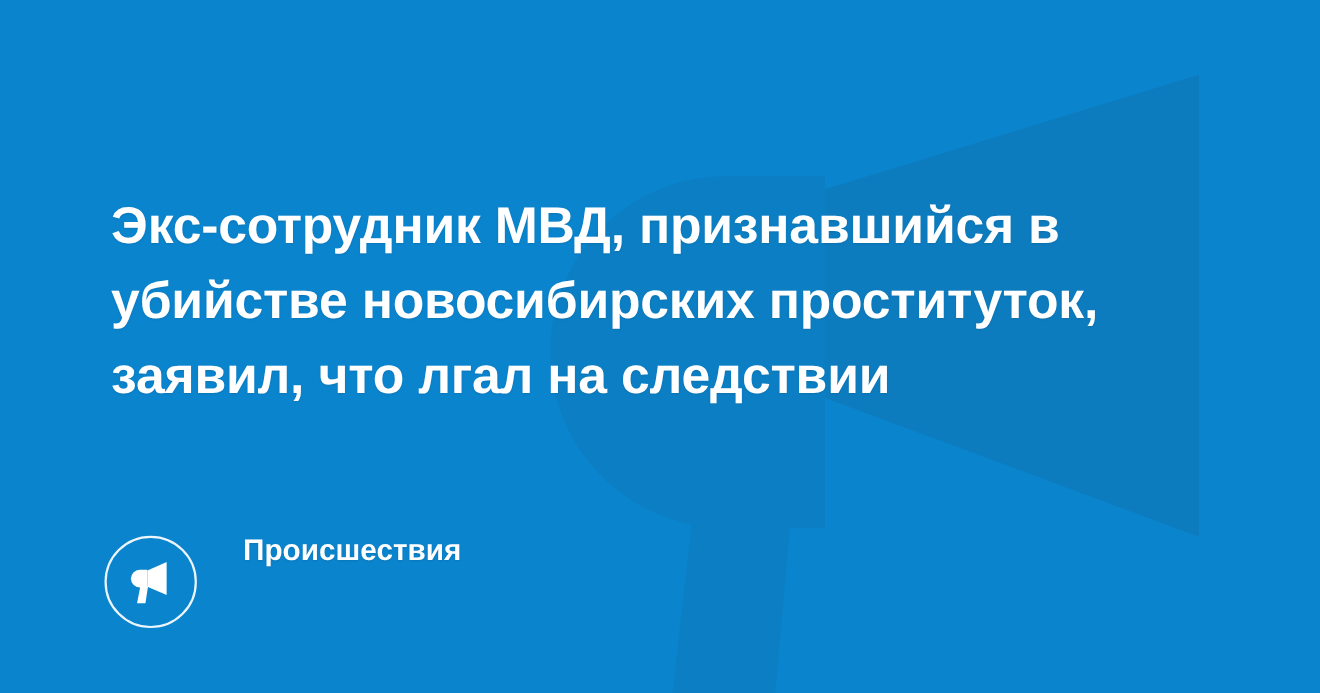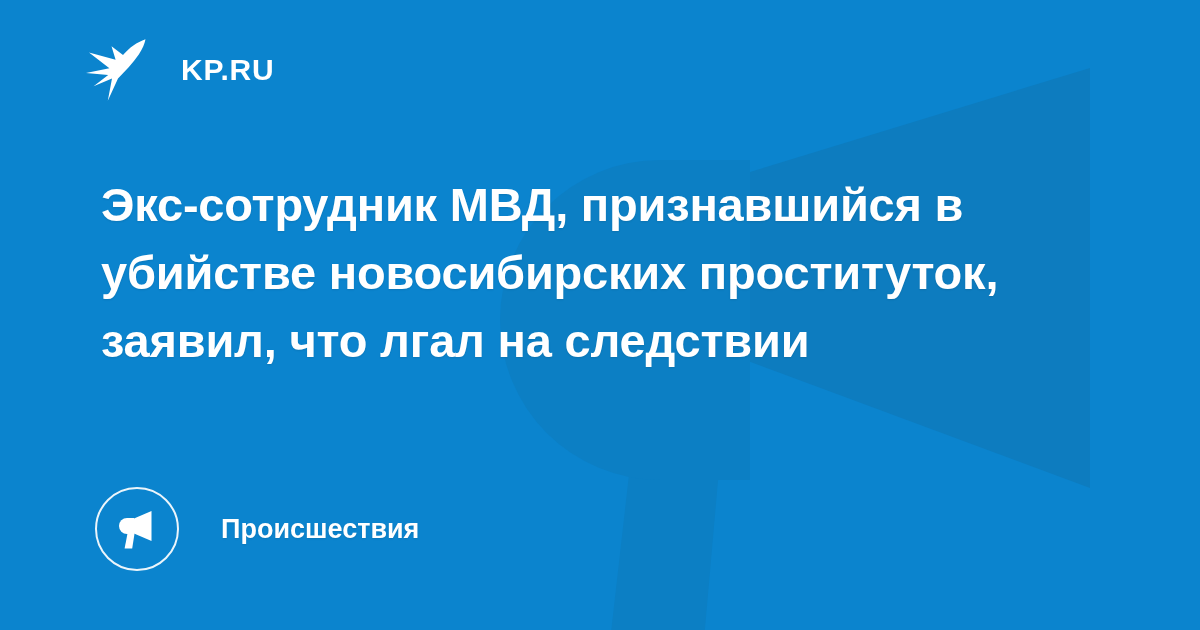--- a/index.html
+++ b/index.html
@@ -68,21 +68,21 @@
     letter-spacing: -0.2px;
     text-shadow: 0 1px 2px rgba(0,0,0,0.10);
   }
 
   
   .category {
     position: absolute;
     left: 95px;
     top: 487px;
     display: flex;
-    align-items: center;
+    align-items: flex-start;
     gap: 42px;
     height: 84px;
   }
   .category-circle {
     width: 84px;
     height: 84px;
     border-radius: 50%;
     border: 2px solid rgba(255,255,255,0.92);
     box-sizing: border-box;
     display: flex;
@@ -112,33 +112,20 @@
   <svg class="watermark" viewBox="0 0 1200 630" preserveAspectRatio="none" aria-hidden="true">
 
     <path d="M636 413 L724 413 L700 685 L605 685 Z" fill="#0c7fc4"></path>
 
     <path d="M1090 68 L1090 488 L632 318 L632 208 Z" fill="#0d7cbf"></path>
 
     <path d="M700 160 L700 480 L660 480 A 110 110 0 0 1 660 160 Z" fill="#0c7fc4"></path>
     <rect x="690" y="160" width="60" height="320" fill="#0c7fc4"></rect>
   </svg>
 
-  <div class="header">
-    <svg class="brand-bird" viewBox="0 0 66 64" aria-hidden="true">
-      <path fill="#ffffff" d="M60.5 1.2 C52.0 4.0 44.2 9.8 38.0 17.0
-           L26.5 8.2 L30.6 21.8
-           L4.0 14.6 L24.4 30.2
-           L1.0 35.0 L23.2 37.0
-           L8.6 48.2 L27.0 40.6
-           L22.8 62.8 L33.0 40.4
-           C40.2 33.0 48.0 25.0 53.8 16.4
-           C57.6 10.8 59.6 5.8 60.5 1.2 Z"></path>
-    </svg>
-    <span class="brand-name">KP.RU</span>
-  </div>
 
   <h1 class="headline">Экс-сотрудник МВД, признавшийся в убийстве новосибирских проституток, заявил, что лгал на следствии</h1>
 
   <div class="category">
     <span class="category-circle">
       <svg viewBox="0 0 44 44" aria-hidden="true">
         <path fill="#ffffff" d="M36.5 4.0 L36.5 34.0 L19.0 26.4 L19.0 11.6 Z"></path>
         <path fill="#ffffff" d="M19.0 11.0 L19.0 27.0 L12.0 27.0 A 8 8 0 0 1 12.0 11.0 Z"></path>
         <path fill="#ffffff" d="M12.6 26.0 L19.6 26.0 L17.2 41.5 L9.6 41.5 Z"></path>
       </svg>

